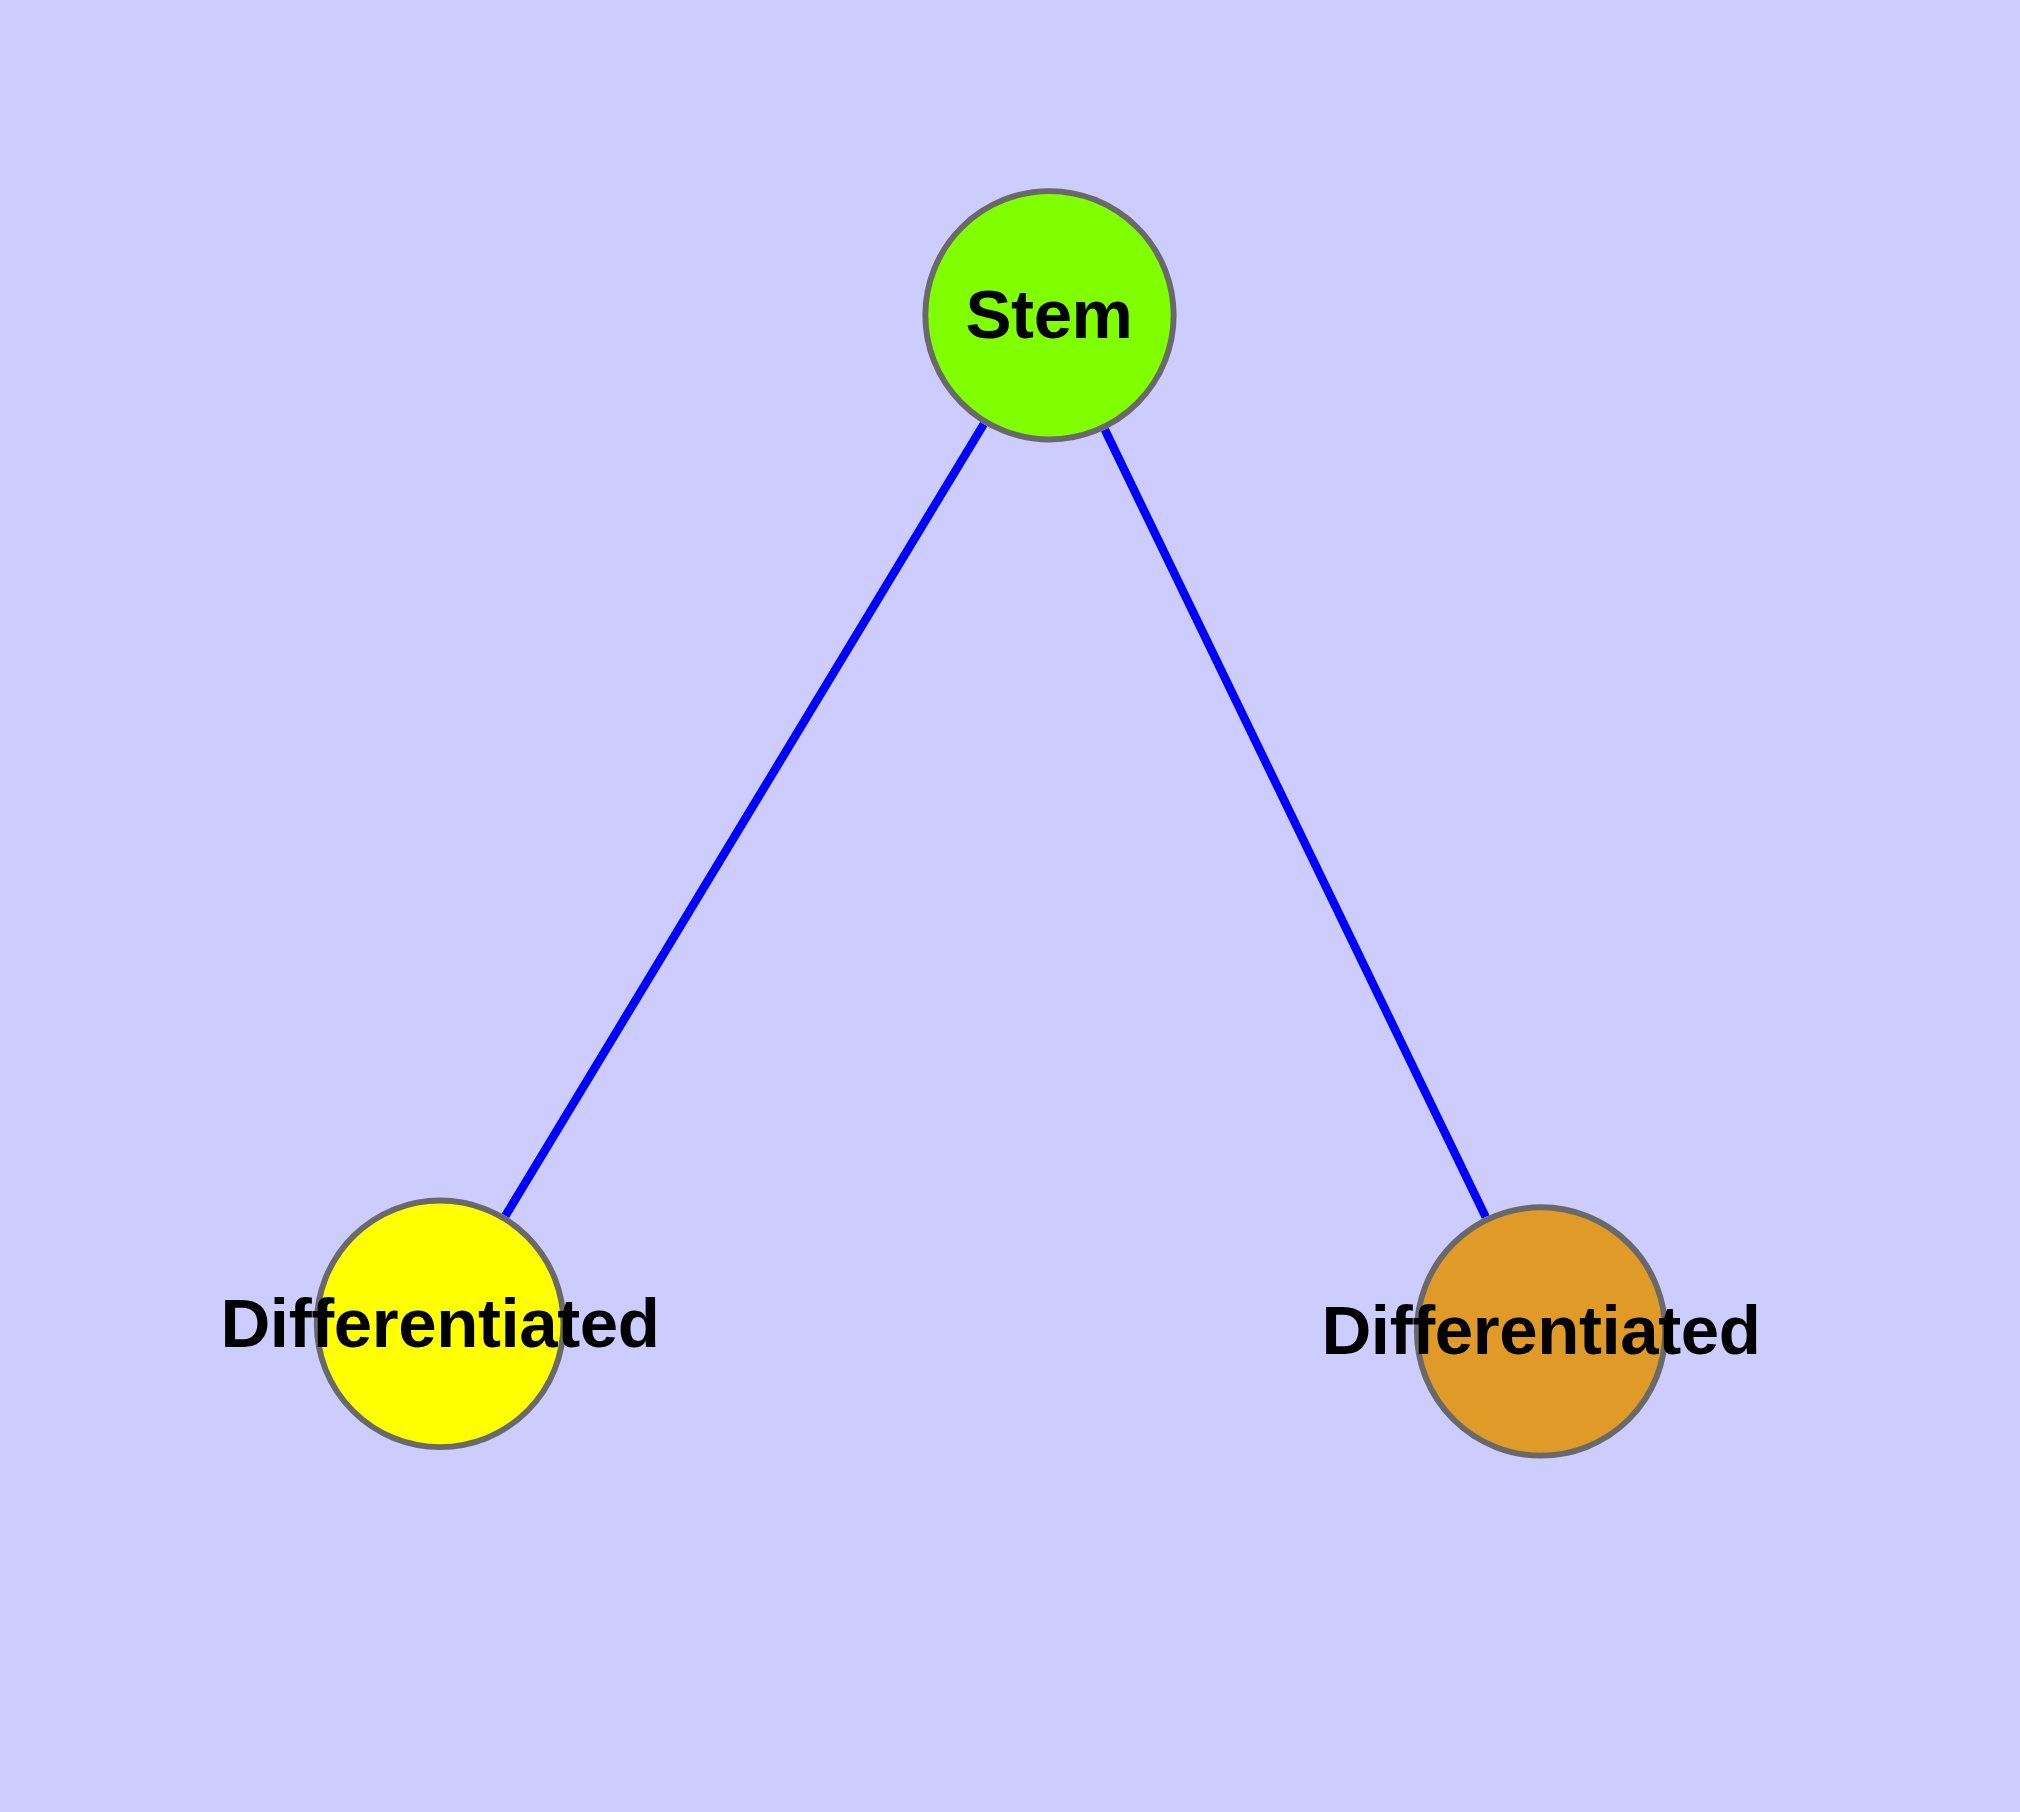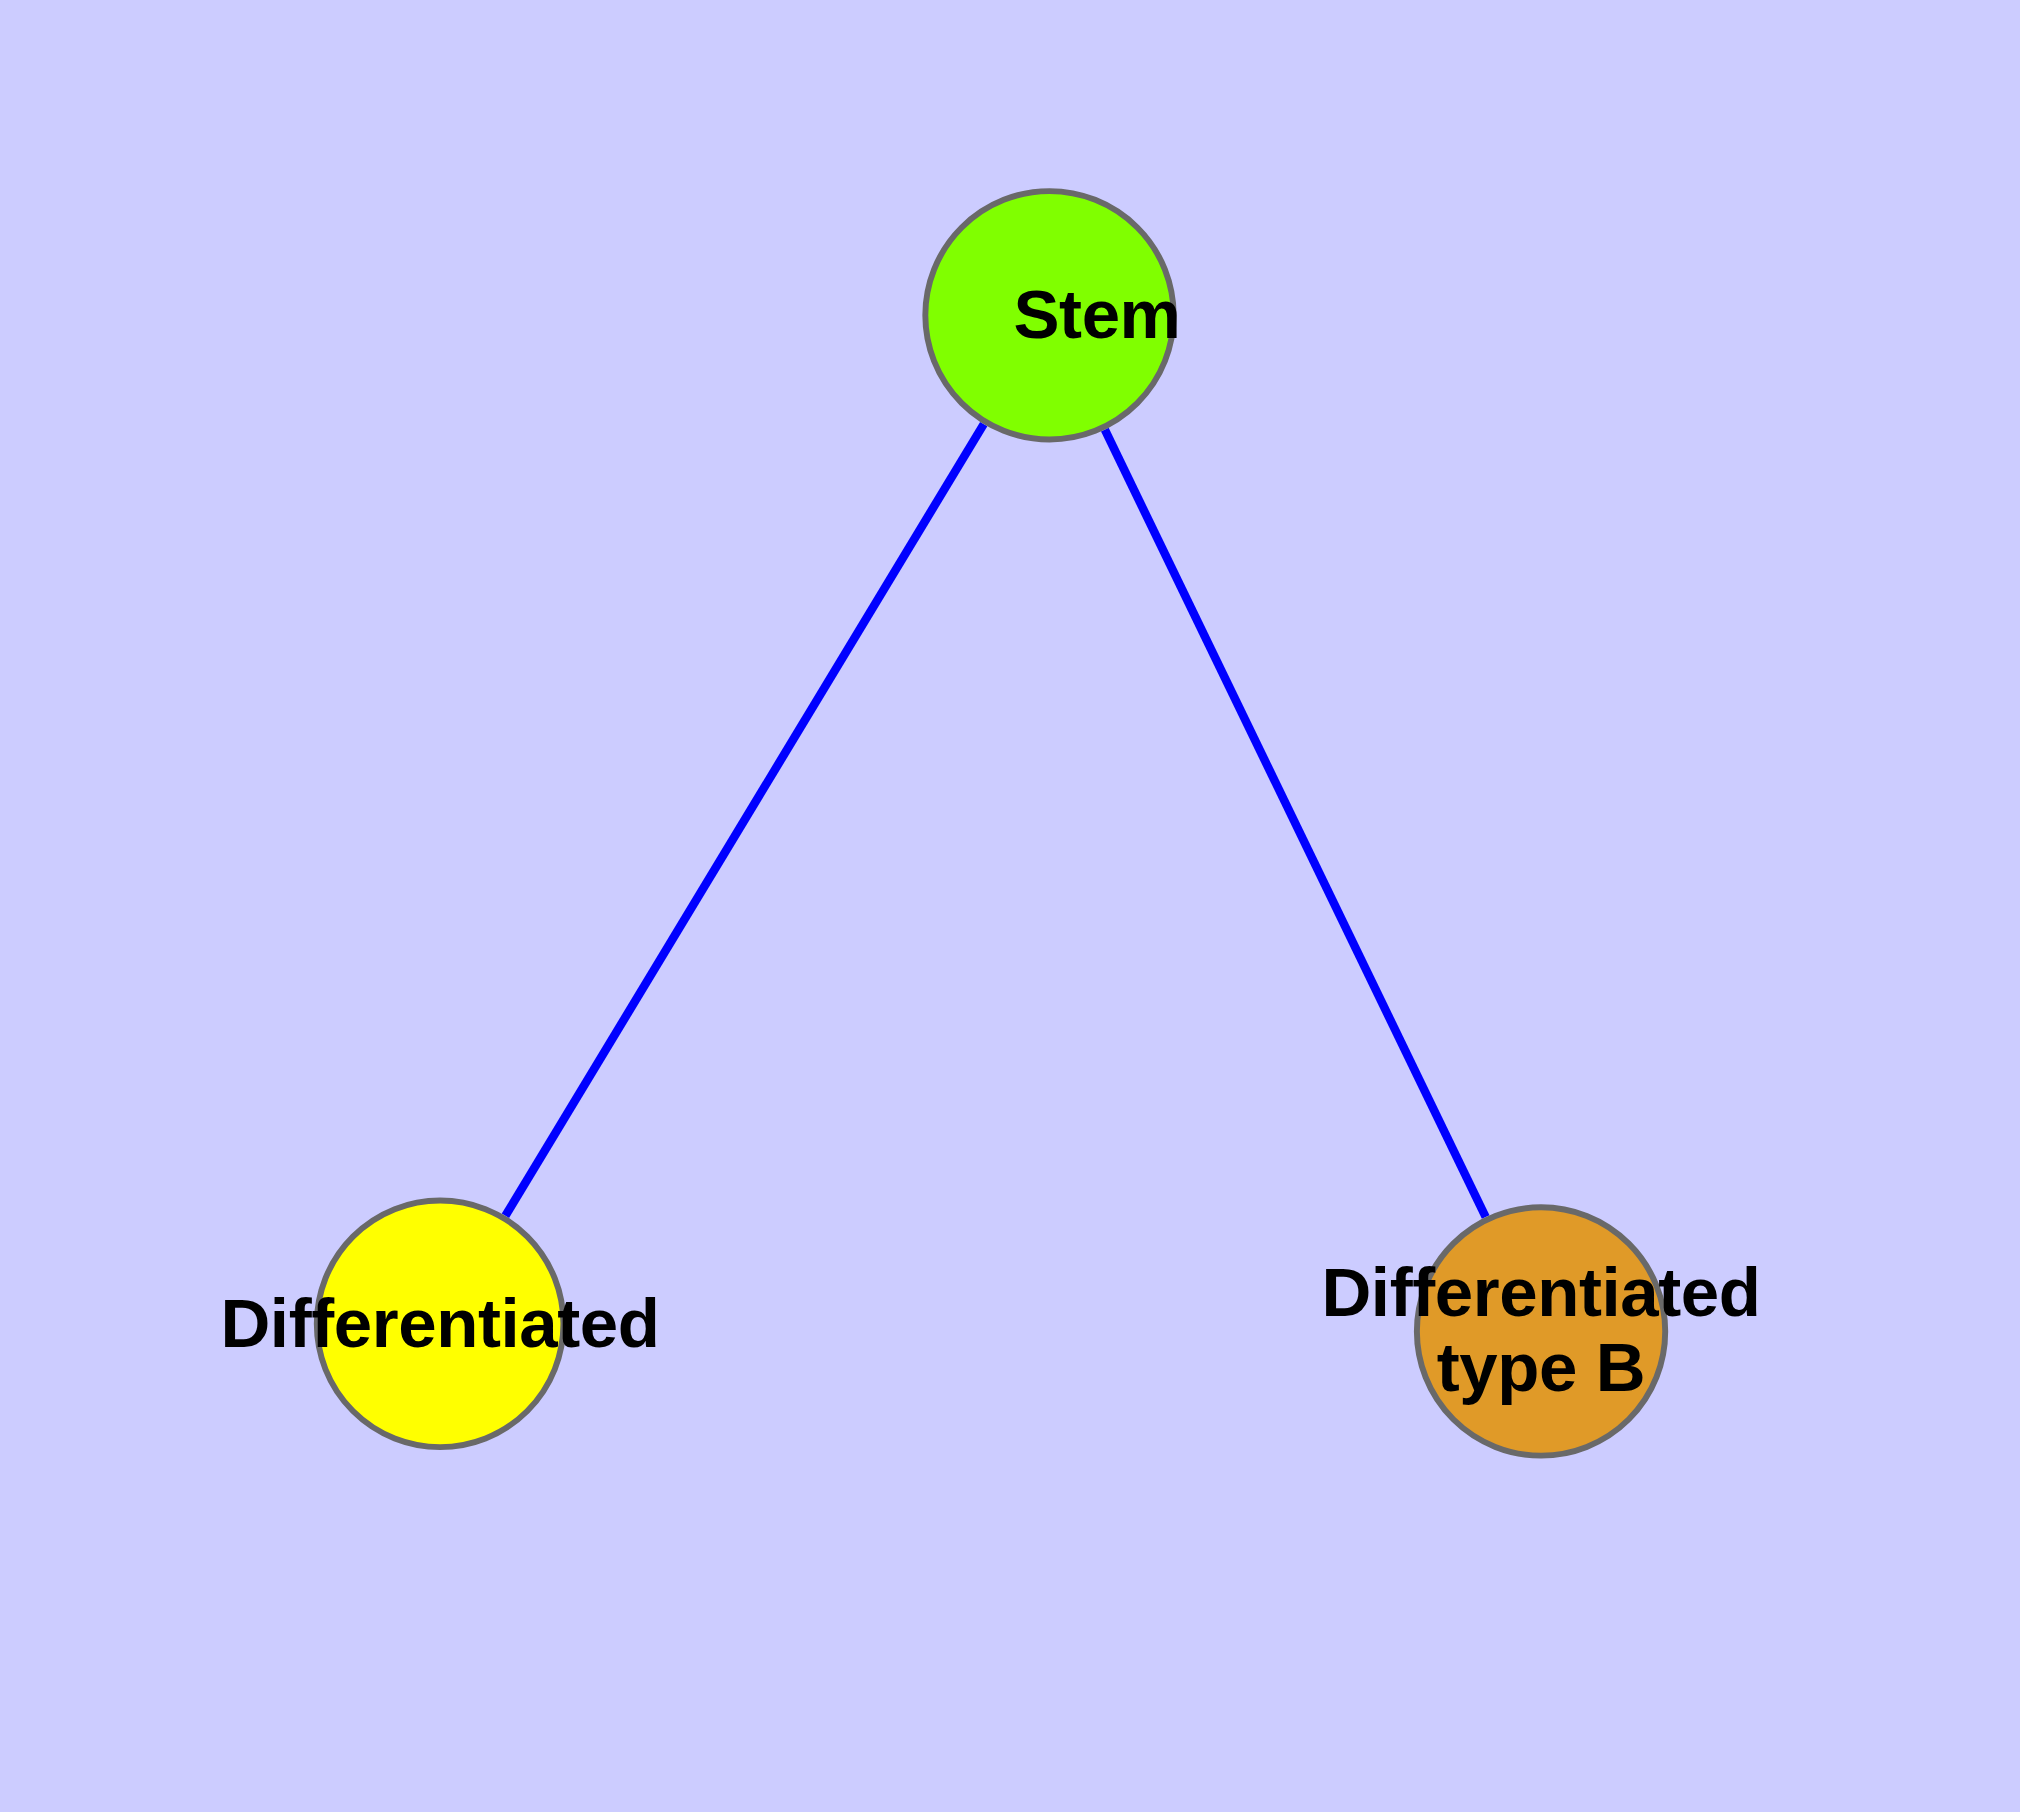--- a/index.html
+++ b/index.html
@@ -48,19 +48,19 @@
         <line x1="1303.31942040252" y1="507.03100872865775" x2="1752.68057959748" y2="1435.9689912713422" stroke="#0000ff" stroke-width="10" stroke-linecap="butt"></line>
       </g>
     <g id="node-layer">
         <circle cx="1238" cy="372" r="146.5" fill="#80ff00" stroke="#696969" stroke-width="7"></circle>
         <circle cx="519" cy="1562" r="145.5" fill="#ffff00" stroke="#696969" stroke-width="7"></circle>
         <circle cx="1818" cy="1571" r="146.5" fill="#e09a28" stroke="#696969" stroke-width="7"></circle>
       </g>
   </svg>
 
   <div id="label-layer">
-      <div class="node-label" style="left: 1049px; top: 315px; color: rgb(0, 0, 0); margin-left: 48px;"><div>Stem</div></div>
+      <div class="node-label" style="left: 1049px; top: 315px; color: rgb(0, 0, 0);"><div>Stem</div></div>
       <div class="node-label" style="left: 440px; top: 1324px; color: rgb(0, 0, 0);"><div>Differentiated</div></div>
-      <div class="node-label" style="left: 1541px; top: 1331px; color: rgb(0, 0, 0);"><div>Differentiated</div><div>type B</div></div>
+      <div class="node-label" style="left: 1541px; top: 1331px; color: rgb(0, 0, 0);"><div>Differentiated</div></div>
     </div>
 
 </div>
 
 
 </body></html>

